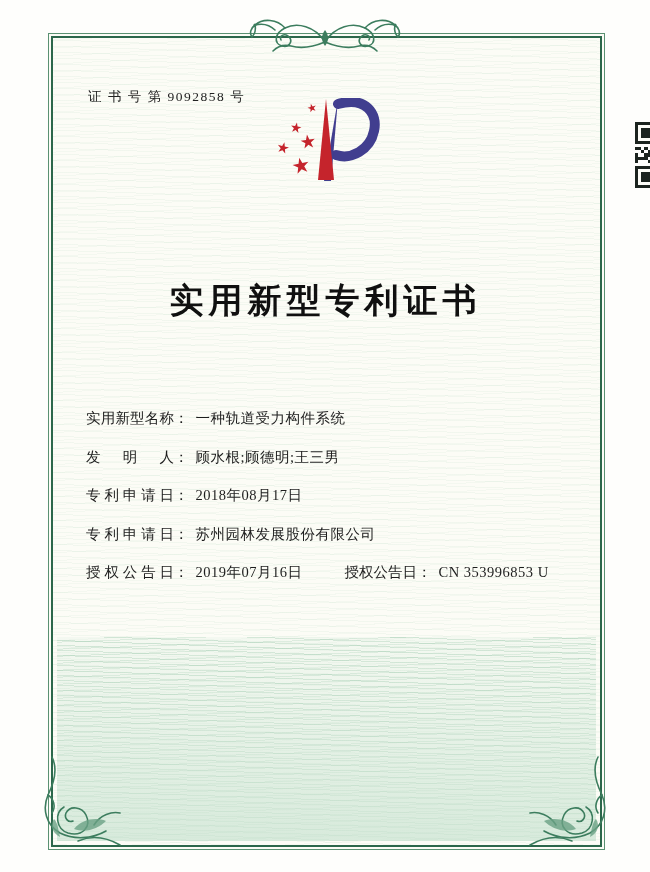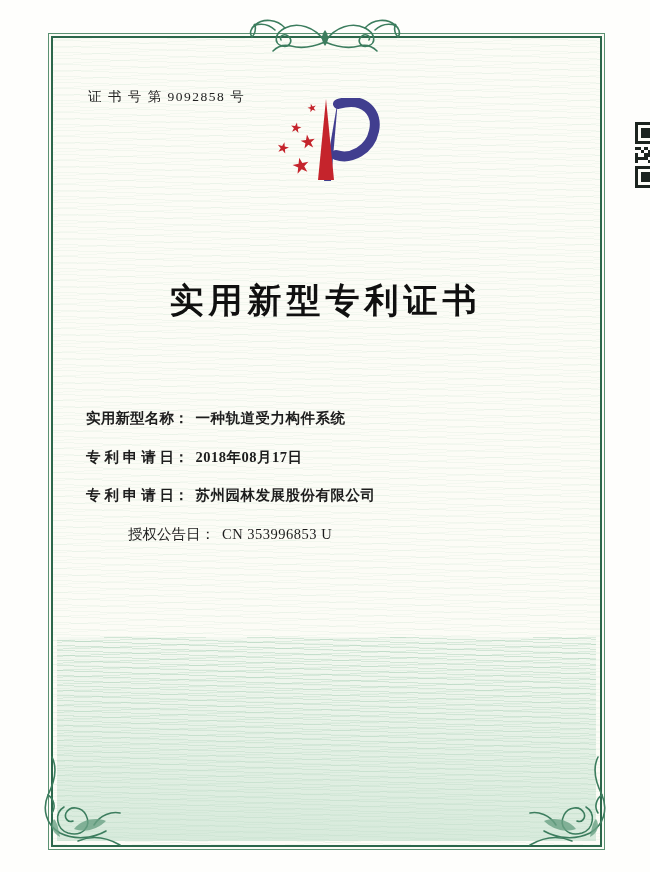--- a/index.html
+++ b/index.html
@@ -36,21 +36,21 @@
   .logo{position:absolute;left:272px;top:80px;width:108px;height:84px;}
   .qr{position:absolute;left:523px;top:86px;width:66px;height:66px;}
 
   .title{
     position:absolute;left:48px;top:172px;width:555px;text-align:center;
     font-size:34px;font-weight:700;letter-spacing:5px;color:#101010;
   }
 
   
   .fields{position:absolute;left:86px;top:257px;width:480px;font-size:14.5px;}
-  .f-row{height:38.5px;white-space:nowrap;font-weight:bold;}
+  .f-row{height:38.5px;white-space:nowrap;}
   .f-label{display:inline-block;width:88px;text-align:justify;text-align-last:justify;}
   .f-colon{display:inline-block;}
   .f-value{margin-left:7px;letter-spacing:0.5px;}
   .grant-row{display:flex;height:38.5px;white-space:nowrap;}
   .grant-b{margin-left:42px;}
 
   
   .top-ornament{position:absolute;left:225px;top:12px;width:200px;height:46px;}
   .corner{position:absolute;width:84px;height:96px;}
   .corner-bl{left:38px;top:755px;}
@@ -251,26 +251,30 @@
     </svg>
 
   <div class="title z">实用新型专利证书</div>
 
   
   <div class="fields z">
     <div class="f-row">
       <span class="f-label">实用新型名称</span><span class="f-colon">：</span><span class="f-value">一种轨道受力构件系统</span>
     </div>
     <div class="f-row">
+      <span class="f-label">发明人</span><span class="f-colon">：</span><span class="f-value">顾水根;顾德明;王三男</span>
+    </div>
+    <div class="f-row">
       <span class="f-label">专利申请日</span><span class="f-colon">：</span><span class="f-value">2018年08月17日</span>
     </div>
     <div class="f-row">
       <span class="f-label">专利申请日</span><span class="f-colon">：</span><span class="f-value">苏州园林发展股份有限公司</span>
     </div>
     <div class="grant-row">
+      <span><span class="f-label">授权公告日</span><span class="f-colon">：</span><span class="f-value">2019年07月16日</span></span>
       <span class="grant-b"><span>授权公告日</span><span class="f-colon">：</span><span class="f-value">CN 353996853 U</span></span>
     </div>
   </div>
 
   
   
 
   
   
 

